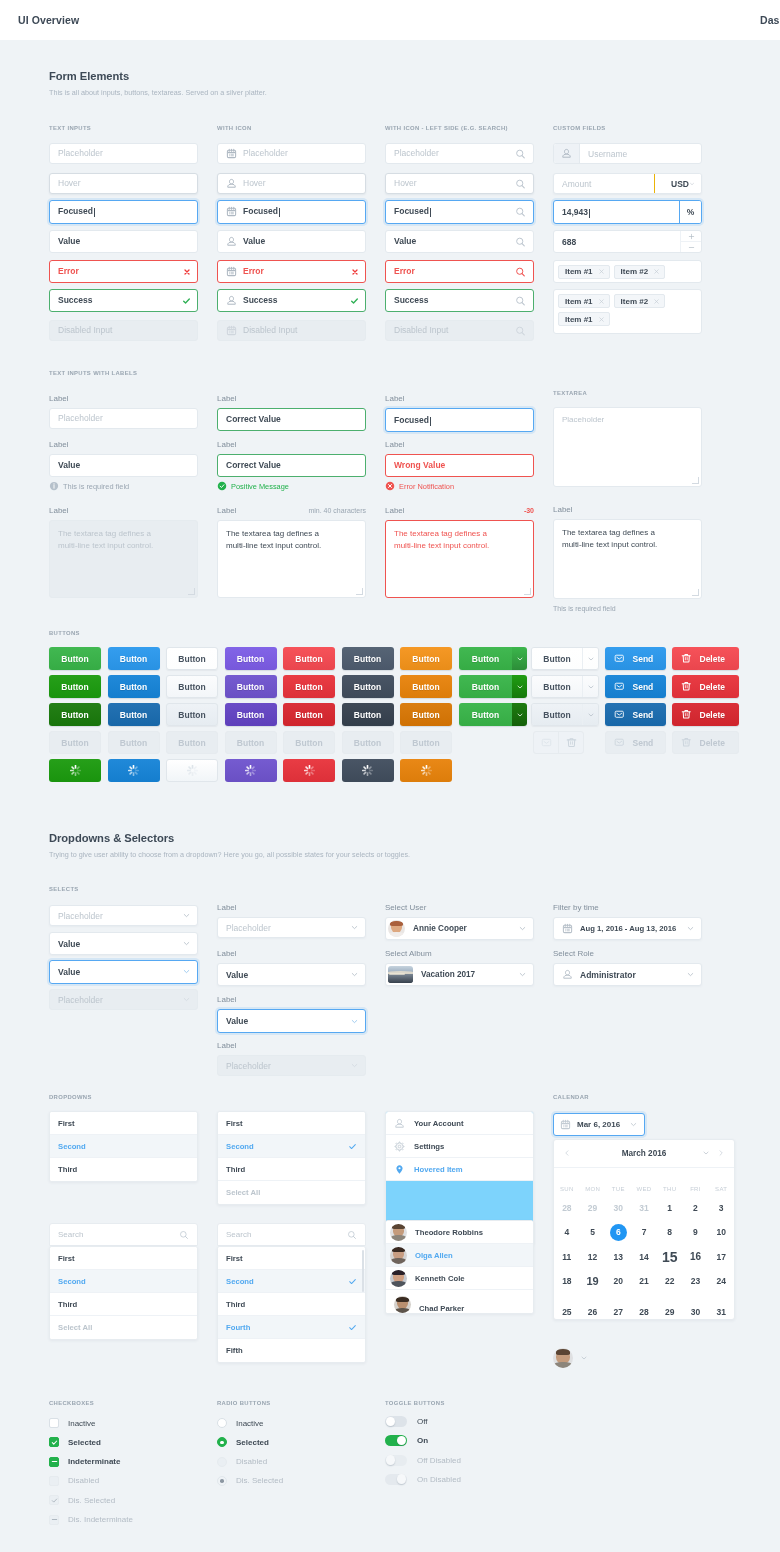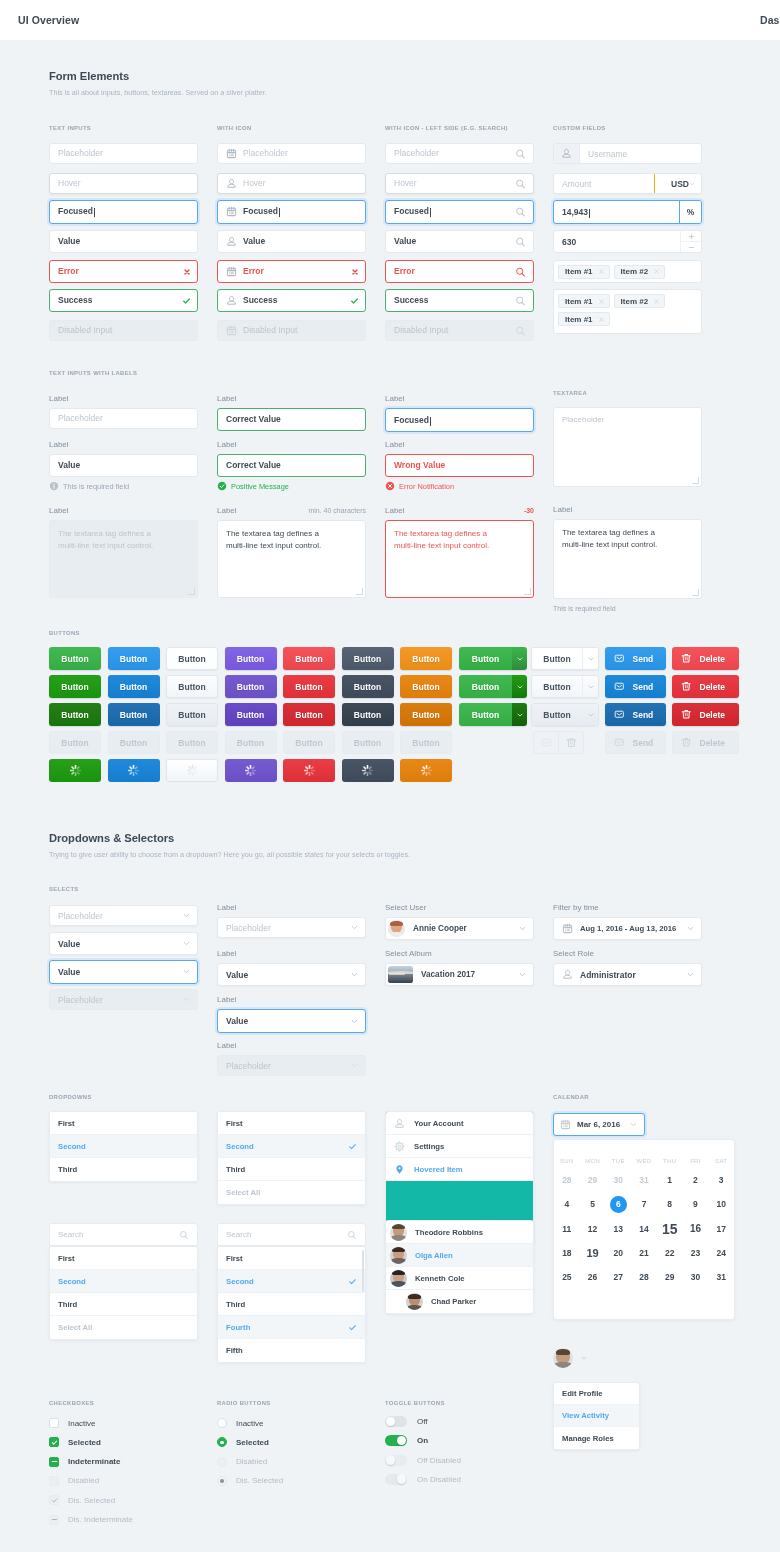--- a/index.html
+++ b/index.html
@@ -257,21 +257,21 @@
  </span>
 </div>
 <div class="abs" style="left:553px;top:200px;width:149px;height:24px;background:#fff;border:1px solid #56a8f2;border-radius:3px;box-shadow:0 0 0 2px rgba(86,168,242,.16);display:flex;align-items:center;overflow:hidden">
  <span style="padding-left:8px;font-size:8.5px;font-weight:bold;color:#3f4a55;display:flex;align-items:center;flex:1">
         <span>14,943</span>
         <span class="caret"></span>
       </span>
  <span style="width:22px;height:22px;background:#fff;border-left:1px solid #56a8f2;display:flex;align-items:center;justify-content:center;flex:none;font-size:8.5px;font-weight:bold;color:#3f4a55">%</span>
 </div>
 <div class="abs" style="left:553px;top:230px;width:149px;height:23px;background:#fff;border:1px solid #e3e9ee;border-radius:3px;display:flex;align-items:center;overflow:hidden">
- <span style="padding-left:8px;font-size:8.5px;font-weight:bold;color:#3f4a55;flex:1">630</span>
+ <span style="padding-left:8px;font-size:8.5px;font-weight:bold;color:#3f4a55;flex:1">688</span>
  <span style="width:21px;height:21px;display:flex;flex-direction:column;flex:none;border-left:1px solid #eef2f6">
   <span style="flex:1;display:flex;align-items:center;justify-content:center;border-bottom:1px solid #eef2f6">
           <svg width="7" height="7" viewBox="0 0 16 16" fill="none">
             <path d="M8 3v10M3 8h10" stroke="#b0bac4" stroke-width="1.5" stroke-linecap="round"></path>
           </svg>
         </span>
   <span style="flex:1;display:flex;align-items:center;justify-content:center">
           <svg width="7" height="7" viewBox="0 0 16 16" fill="none">
             <path d="M3 8h10" stroke="#b0bac4" stroke-width="1.5" stroke-linecap="round"></path>
           </svg>
@@ -862,21 +862,21 @@
           </svg>
         </span>
       </div>
       <div style="height:23px;display:flex;align-items:center;padding:0 8px;background:#fff;border-bottom:1px solid #eef2f6;">
         <span style="font-size:7.7px;color:#3f4a55;font-weight:bold;flex:1">Third</span>
       </div>
       <div style="height:23px;display:flex;align-items:center;padding:0 8px;background:#fff;">
         <span style="font-size:7.7px;color:#bcc5cd;font-weight:bold;flex:1">Select All</span>
       </div>
     </div>
-<div class="abs" style="left:385px;top:1111px;width:149px;background:#14b8a6;border:1px solid #e7ecf0;border-radius:3px;overflow:hidden;box-shadow:0 1px 3px rgba(70,90,110,.07)">
+<div class="abs" style="left:385px;top:1111px;width:149px;background:#7dd3fc;border:1px solid #e7ecf0;border-radius:3px;overflow:hidden;box-shadow:0 1px 3px rgba(70,90,110,.07)">
       <div style="height:23px;display:flex;align-items:center;padding:0 8px;background:#fff;border-bottom:1px solid #eef2f6;">
         <span style="margin-right:9px;display:flex;flex:none">
           <svg width="11" height="11" viewBox="0 0 16 16" fill="none">
             <path d="M8 2.0c1.75 0 2.95 1.45 2.95 3.3S9.75 8.7 8 8.7 5.05 7.15 5.05 5.3 6.25 2.0 8 2.0z" stroke="#c3ccd4" stroke-width="1.45"></path>
             <path d="M2.5 13.4v-.7c0-2.1 2.45-3.8 5.5-3.8s5.5 1.7 5.5 3.8v.7z" stroke="#c3ccd4" stroke-width="1.45" stroke-linejoin="round"></path>
           </svg>
         </span>
         <span style="font-size:7.7px;color:#3f4a55;font-weight:bold;flex:1">Your Account</span>
       </div>
       <div style="height:23px;display:flex;align-items:center;padding:0 8px;background:#fff;border-bottom:1px solid #eef2f6;">
@@ -985,70 +985,77 @@
         <span style="font-size:7.7px;color:#52a9f0;font-weight:bold;flex:1">Olga Allen</span>
       </div>
       <div style="height:23px;display:flex;align-items:center;padding:0 8px 0 4px;background:#fff;border-bottom:1px solid #eef2f6;">
         <span style="width:17px;height:17px;border-radius:50%;margin-right:8px;flex:none;overflow:hidden;background:#c6cbd2;position:relative;display:inline-block">
           <span style="position:absolute;left:2.72px;top:1.36px;width:11.56px;height:11.90px;border-radius:46% 46% 48% 48%;background:#cf9f82"></span>
           <span style="position:absolute;left:2.38px;top:0.68px;width:12.24px;height:5.10px;border-radius:50% 50% 22% 22%;background:#2a2028"></span>
           <span style="position:absolute;left:0.68px;bottom:0;width:15.64px;height:5.10px;border-radius:44% 44% 0 0;background:#4e545c"></span>
         </span>
         <span style="font-size:7.7px;color:#3f4a55;font-weight:bold;flex:1">Kenneth Cole</span>
       </div>
-      <div style="height:23px;display:flex;align-items:center;padding:0 8px 0 20px;background:#fff;">
+      <div style="height:23px;display:flex;align-items:flex-end;padding:0 8px 0 8px;background:#fff;">
         <span style="width:17px;height:17px;border-radius:50%;margin-right:8px;flex:none;overflow:hidden;background:#d4d0cb;position:relative;display:inline-block">
           <span style="position:absolute;left:2.72px;top:1.36px;width:11.56px;height:11.90px;border-radius:46% 46% 48% 48%;background:#b98f6f"></span>
           <span style="position:absolute;left:2.38px;top:0.68px;width:12.24px;height:5.10px;border-radius:50% 50% 22% 22%;background:#3a2c22"></span>
           <span style="position:absolute;left:0.68px;bottom:0;width:15.64px;height:5.10px;border-radius:44% 44% 0 0;background:#5d544b"></span>
         </span>
         <span style="font-size:7.7px;color:#3f4a55;font-weight:bold;flex:1">Chad Parker</span>
       </div>
     </div>
 <div class="abs" style="left:553px;top:1348px;display:flex;align-items:center">
       <span style="width:20px;height:20px;border-radius:50%;margin-right:7px;flex:none;overflow:hidden;background:#dfe0e2;position:relative;display:inline-block">
         <span style="position:absolute;left:3.20px;top:1.60px;width:13.60px;height:14.00px;border-radius:46% 46% 48% 48%;background:#c49b7c"></span>
         <span style="position:absolute;left:2.80px;top:0.80px;width:14.40px;height:6.00px;border-radius:50% 50% 22% 22%;background:#5a4433"></span>
         <span style="position:absolute;left:0.80px;bottom:0;width:18.40px;height:6.00px;border-radius:44% 44% 0 0;background:#8c857b"></span>
       </span>
       <span style="display:flex">
         <svg width="8" height="8" viewBox="0 0 16 16" fill="none">
           <path d="M4 6.2L8 10l4-3.8" stroke="#b0bac4" stroke-width="1.25" stroke-linecap="round" stroke-linejoin="round"></path>
         </svg>
       </span>
     </div>
-<div class="abs" style="left:553px;top:1382px;width:87px;background:#fff;border:1px solid #e7ecf0;border-radius:3px;overflow:hidden;box-shadow:0 1px 3px rgba(70,90,110,.07)">
-      <div style="height:22px;display:flex;align-items:center;padding:0 8px;background:#fff;border-bottom:1px solid #eef2f6;">
-        <span style="font-size:7.7px;color:#3f4a55;font-weight:bold;flex:1">Edit Profile</span>
-      </div>
-      <div style="height:22px;display:flex;align-items:center;padding:0 8px;background:#f2f6f9;border-bottom:1px solid #eef2f6;">
-        <span style="font-size:7.7px;color:#52a9f0;font-weight:bold;flex:1">View Activity</span>
-      </div>
-      <div style="height:22px;display:flex;align-items:center;padding:0 8px;background:#fff;">
-        <span style="font-size:7.7px;color:#3f4a55;font-weight:bold;flex:1">Manage Roles</span>
-      </div>
-    </div>
 <div class="abs grp" style="left:553px;top:1094px">CALENDAR</div>
 <div class="abs" style="left:553px;top:1113px;width:92px;height:23px;background:#fff;border:1px solid #56a8f2;box-shadow:0 0 0 2px rgba(86,168,242,.16);border-radius:3px;display:flex;align-items:center;padding:0 6px">
       <span style="margin-right:6px;display:flex;flex:none">
         <svg width="11" height="11" viewBox="0 0 16 16" fill="none">
           <rect x="2.0" y="3.2" width="12.0" height="10.8" rx="1.8" stroke="#c2cbd3" stroke-width="1.5"></rect>
           <path d="M4.7 2.0v2.6M8 2.0v2.6M11.3 2.0v2.6" stroke="#c2cbd3" stroke-width="1.5" stroke-linecap="round"></path>
           <path d="M2.6 6.6h10.8" stroke="#c2cbd3" stroke-width="1.85"></path>
           <path d="M5.1 9.1h.1M7.2 9.1h3.6M5.1 11.3h.1M7.2 11.3h3.6" stroke="#c2cbd3" stroke-width="1.2" stroke-linecap="round"></path>
         </svg>
       </span>
       <span style="font-size:8px;font-weight:bold;color:#3f4a55;flex:1">Mar 6, 2016</span>
       <span style="display:flex;flex:none">
         <svg width="9" height="9" viewBox="0 0 16 16" fill="none">
           <path d="M4 6.2L8 10l4-3.8" stroke="#b0bac4" stroke-width="1.25" stroke-linecap="round" stroke-linejoin="round"></path>
         </svg>
       </span>
     </div>
 <div class="abs" style="left:553px;top:1139px;width:182px;background:#fff;border:1px solid #e7ecf0;border-radius:3px;box-shadow:0 1px 3px rgba(70,90,110,.07);padding-bottom:10px;height:181px">
+      <div style="height:28px;position:relative;border-bottom:1px solid #eef2f6">
+        <span style="position:absolute;left:9px;top:9px;display:flex">
+          <svg width="8" height="8" viewBox="0 0 16 16" fill="none">
+            <path d="M10 3.5L5.5 8l4.5 4.5" stroke="#c8d0d8" stroke-width="1.5" stroke-linecap="round" stroke-linejoin="round"></path>
+          </svg>
+        </span>
+        <span style="position:absolute;left:0;right:0;top:9px;text-align:center;font-size:8.2px;font-weight:bold;color:#3f4a55">March 2016</span>
+        <span style="position:absolute;right:24px;top:9px;display:flex">
+          <svg width="8" height="8" viewBox="0 0 16 16" fill="none">
+            <path d="M4 6.2L8 10l4-3.8" stroke="#b6bfc8" stroke-width="1.4" stroke-linecap="round" stroke-linejoin="round"></path>
+          </svg>
+        </span>
+        <span style="position:absolute;right:9px;top:9px;display:flex">
+          <svg width="8" height="8" viewBox="0 0 16 16" fill="none">
+            <path d="M6 3.5L10.5 8 6 12.5" stroke="#c8d0d8" stroke-width="1.5" stroke-linecap="round" stroke-linejoin="round"></path>
+          </svg>
+        </span>
+      </div>
       <div style="height:28px;display:flex;align-items:flex-end;padding-bottom:4px">
         <span style="width:26.00px;text-align:center;font-size:6px;color:#c6ced6;letter-spacing:.3px">SUN</span>
         <span style="width:26.00px;text-align:center;font-size:6px;color:#c6ced6;letter-spacing:.3px">MON</span>
         <span style="width:26.00px;text-align:center;font-size:6px;color:#c6ced6;letter-spacing:.3px">TUE</span>
         <span style="width:26.00px;text-align:center;font-size:6px;color:#c6ced6;letter-spacing:.3px">WED</span>
         <span style="width:26.00px;text-align:center;font-size:6px;color:#c6ced6;letter-spacing:.3px">THU</span>
         <span style="width:26.00px;text-align:center;font-size:6px;color:#c6ced6;letter-spacing:.3px">FRI</span>
         <span style="width:26.00px;text-align:center;font-size:6px;color:#c6ced6;letter-spacing:.3px">SAT</span>
       </div>
       <div style="height:24.3px;display:flex;align-items:center">
@@ -1136,21 +1143,21 @@
         <span style="width:26.00px;display:flex;align-items:center;justify-content:center">
           <span style="font-size:8.5px;font-weight:bold;color:#3f4a55">22</span>
         </span>
         <span style="width:26.00px;display:flex;align-items:center;justify-content:center">
           <span style="font-size:8.5px;font-weight:bold;color:#3f4a55">23</span>
         </span>
         <span style="width:26.00px;display:flex;align-items:center;justify-content:center">
           <span style="font-size:8.5px;font-weight:bold;color:#3f4a55">24</span>
         </span>
       </div>
-      <div style="height:24.3px;display:flex;align-items:center">
+      <div style="height:24.3px;display:flex;align-items:flex-end">
         <span style="width:26.00px;display:flex;align-items:center;justify-content:center">
           <span style="font-size:8.5px;font-weight:bold;color:#3f4a55">25</span>
         </span>
         <span style="width:26.00px;display:flex;align-items:center;justify-content:center">
           <span style="font-size:8.5px;font-weight:bold;color:#3f4a55">26</span>
         </span>
         <span style="width:26.00px;display:flex;align-items:center;justify-content:center">
           <span style="font-size:8.5px;font-weight:bold;color:#3f4a55">27</span>
         </span>
         <span style="width:26.00px;display:flex;align-items:center;justify-content:center">

